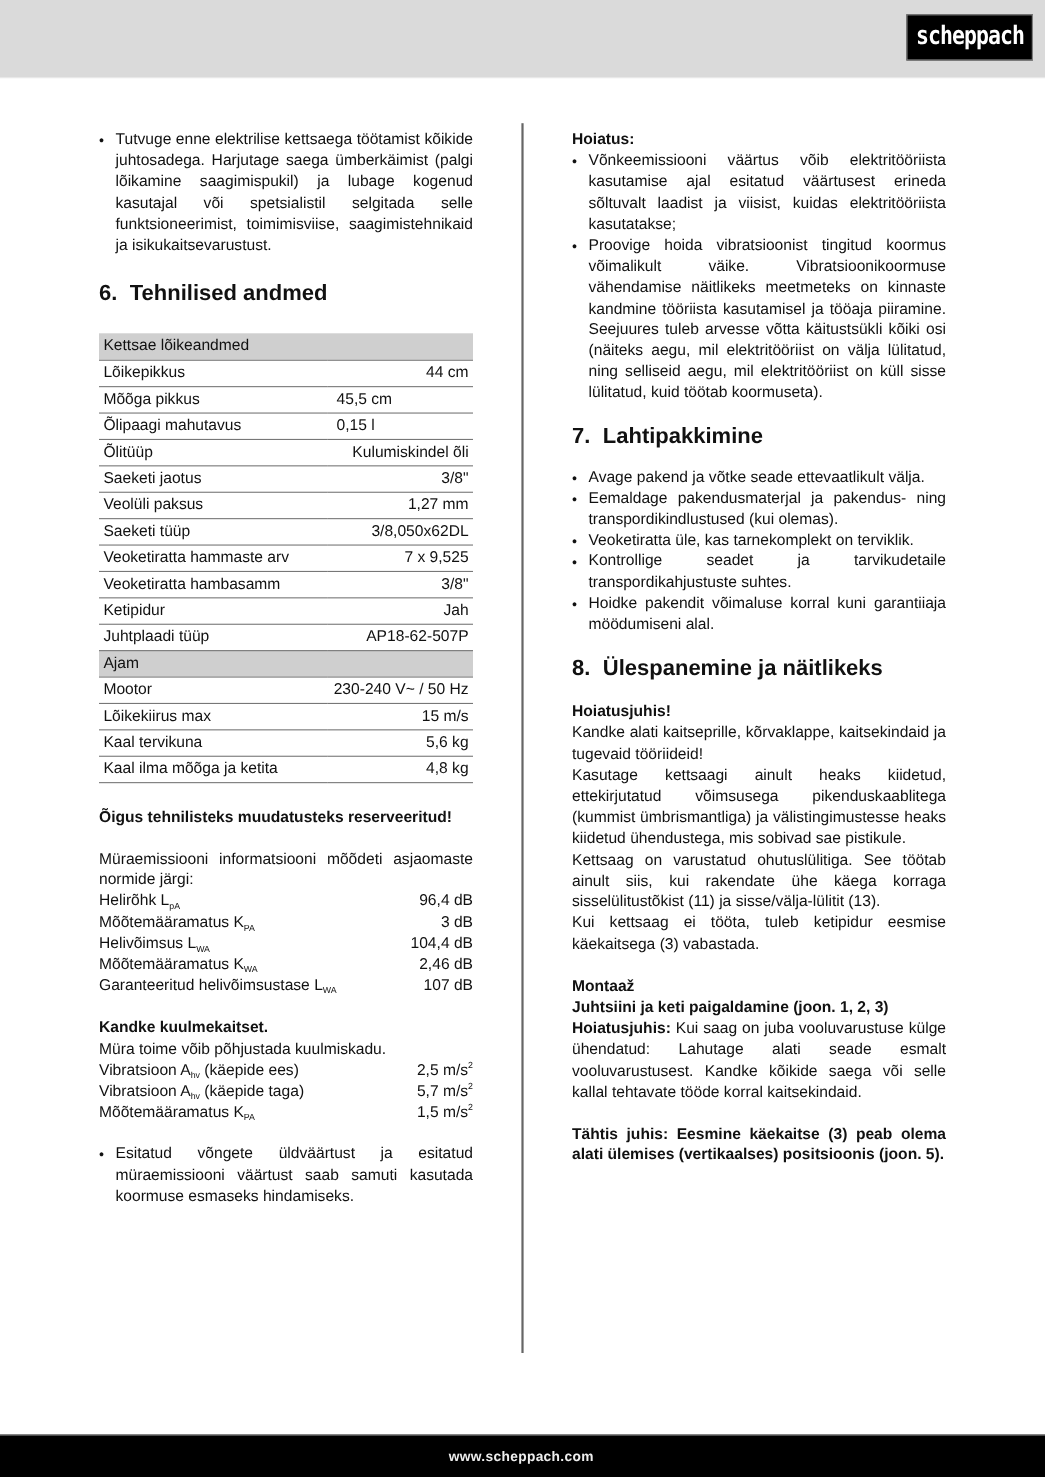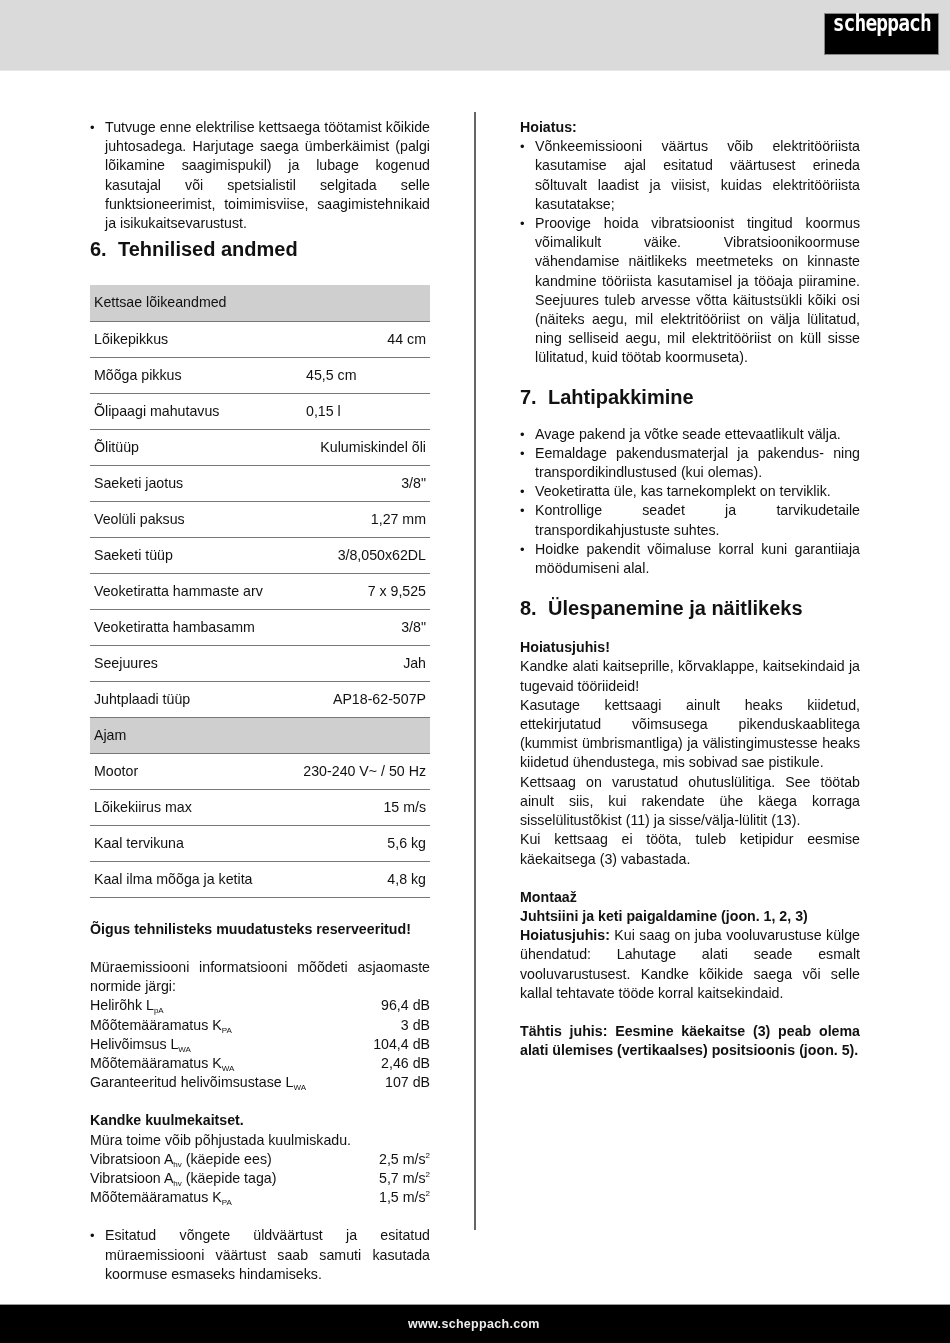--- a/index.html
+++ b/index.html
@@ -1,39 +1,39 @@
 <!DOCTYPE html>
 <html><head>
 <meta charset="utf-8">
 <style>
   * { margin:0; padding:0; box-sizing:border-box; }
   html, body { width:950px; height:1343px; background:#ffffff; }
   body { position:relative; font-family:"Liberation Sans", sans-serif; color:#111; font-size:14.2px; line-height:19.2px; overflow:hidden; }
 
   .topbar { position:absolute; left:0; top:0; width:950px; height:71px; background:#dadada; border-bottom:1px solid #e8e8e8; }
-  .logo { position:absolute; left:824px; top:13px; width:115px; height:42px; background:#000; border:1px solid #888; display:flex; justify-content:center; }
+  .logo { position:absolute; left:824px; top:13px; width:115px; height:42px; background:#000; border:1px solid #888; display:flex; align-items:center; justify-content:center; }
   .logo span { color:#fff; font-family:"DejaVu Sans Mono", monospace; font-size:23px; letter-spacing:-1px; transform:scaleX(0.85); font-weight:bold; }
 
   .divider { position:absolute; left:474px; top:112px; width:2px; height:1118px; background:#666; }
 
   .col { position:absolute; }
   .col-left { left:90px; top:118px; width:340px; }
   .col-right { left:520px; top:118px; width:340px; }
 
   .just { text-align:justify; }
   .bullets { list-style:none; }
   .bullets li { position:relative; padding-left:15px; text-align:justify; }
   .bullets li::before { content:"•"; position:absolute; left:0; top:0; font-size:13px; }
 
   h2 { font-size:20px; font-weight:bold; line-height:24px; margin:0; }
   h2 .num { display:inline-block; width:28px; }
   .bold { font-weight:bold; }
 
   table.spec { width:340px; border-collapse:collapse; margin-top:24px; }
-  table.spec td { height:36px; border-bottom:1px solid #777; padding:0 4px; font-size:14.2px; line-height:23px; vertical-align:middle; white-space:nowrap; }
+  table.spec td { height:24px; border-bottom:1px solid #777; padding:0 4px; font-size:14.2px; line-height:23px; vertical-align:middle; white-space:nowrap; }
   table.spec tr.section td { background:#cfcfcf; }
   table.spec td.val { text-align:right; }
   table.spec td.mid { text-align:left; padding-left:8px; }
 
   .kv { display:flex; justify-content:space-between; }
   sub { font-size:8px; vertical-align:-3px; line-height:0; }
   sup { font-size:8px; vertical-align:6px; line-height:0; }
 
   .pagenum { position:absolute; left:805px; top:1312px; font-size:14px; color:#222; }
   .pagenum .sep { display:inline-block; width:1px; height:15px; background:#222; margin:0 5px; vertical-align:-2px; }
@@ -50,21 +50,21 @@
   </div>
 </div>
 
 <div class="divider"></div>
 
 <div class="col col-left">
   <ul class="bullets">
     <li>Tutvuge enne elektrilise kettsaega töötamist kõikide juhtosadega. Harjutage saega ümberkäimist (palgi lõikamine saagimispukil) ja lubage kogenud kasutajal või spetsialistil selgitada selle funktsioneerimist, toimimisviise, saagimistehnikaid ja isikukaitsevarustust.</li>
   </ul>
 
-  <h2 style="margin-top:4px;">
+  <h2 style="margin-top:22px;">
     <span class="num">6.</span><span>Tehnilised andmed</span>
   </h2>
 
   <table class="spec">
     <tbody id="spec-body">
         <tr class="section">
           <td colspan="2">Kettsae lõikeandmed</td>
         </tr>
         <tr>
           <td>Lõikepikkus</td>
@@ -96,21 +96,21 @@
         </tr>
         <tr>
           <td>Veoketiratta hammaste arv</td>
           <td class="val">7 x 9,525</td>
         </tr>
         <tr>
           <td>Veoketiratta hambasamm</td>
           <td class="val">3/8"</td>
         </tr>
         <tr>
-          <td>Seejuures</td>
+          <td>Ketipidur</td>
           <td class="val">Jah</td>
         </tr>
         <tr>
           <td>Juhtplaadi tüüp</td>
           <td class="val">AP18-62-507P</td>
         </tr>
         <tr class="section">
           <td colspan="2">Ajam</td>
         </tr>
         <tr>

